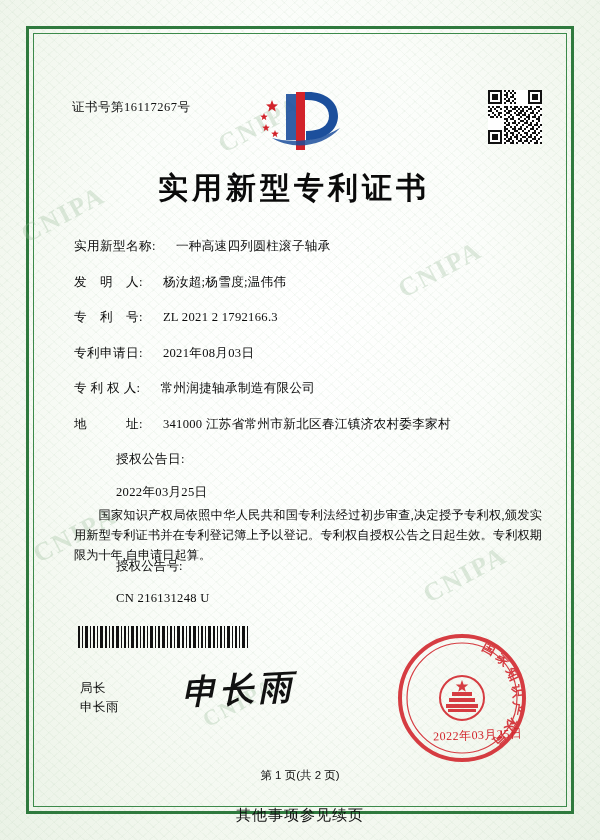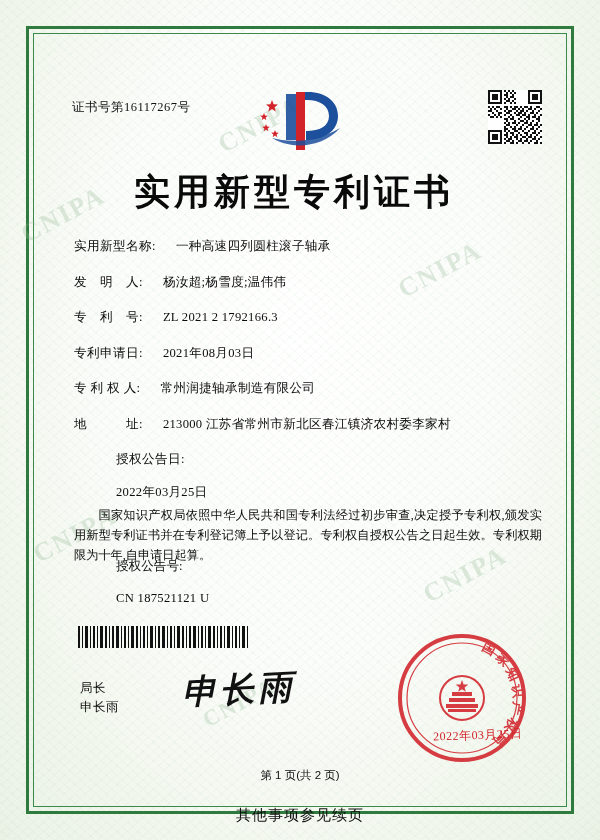--- a/index.html
+++ b/index.html
@@ -104,21 +104,21 @@
     transform: translateX(-50%);
     width: 96px;
     height: 70px;
   }
 
   .title {
     position: absolute;
     left: 0; right: 12px;
     top: 168px;
     text-align: center;
-    font-size: 36px;
+    font-size: 30px;
     font-weight: bold;
     letter-spacing: 4px;
     color: #0a0a0a;
     font-family: "Liberation Serif", serif;
   }
 
   .fields {
     position: absolute;
     left: 74px;
     right: 60px;
@@ -472,27 +472,27 @@
     <div class="field-row">
       <span class="field-label">专利申请日:</span>
       <span class="field-value">2021年08月03日</span>
     </div>
     <div class="field-row">
       <span class="field-label">专 利 权 人:</span>
       <span class="field-value">常州润捷轴承制造有限公司</span>
     </div>
     <div class="field-row">
       <span class="field-label">地　　　址:</span>
-      <span class="field-value">213000 江苏省常州市新北区春江镇济农村委李家村</span>
+      <span class="field-value">341000 江苏省常州市新北区春江镇济农村委李家村</span>
     </div>
     <div class="field-row two-col">
       <span class="field-label">授权公告日:</span>
       <span class="field-value">2022年03月25日</span>
       <span class="second-label">授权公告号:</span>
-      <span class="field-value">CN 187521121 U</span>
+      <span class="field-value">CN 216131248 U</span>
     </div>
   </div>
 
   <div class="paragraphs">
     <p>国家知识产权局依照中华人民共和国专利法经过初步审查,决定授予专利权,颁发实用新型专利证书并在专利登记簿上予以登记。专利权自授权公告之日起生效。专利权期限为十年,自申请日起算。</p>
   </div>
 
   <div class="barcode">
     <svg width="170" height="22" viewBox="0 0 170 22" shape-rendering="crispEdges">
       <rect width="170" height="22" fill="transparent"></rect>

